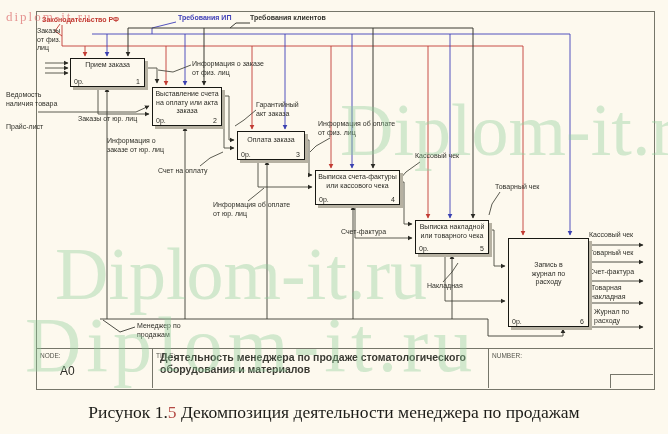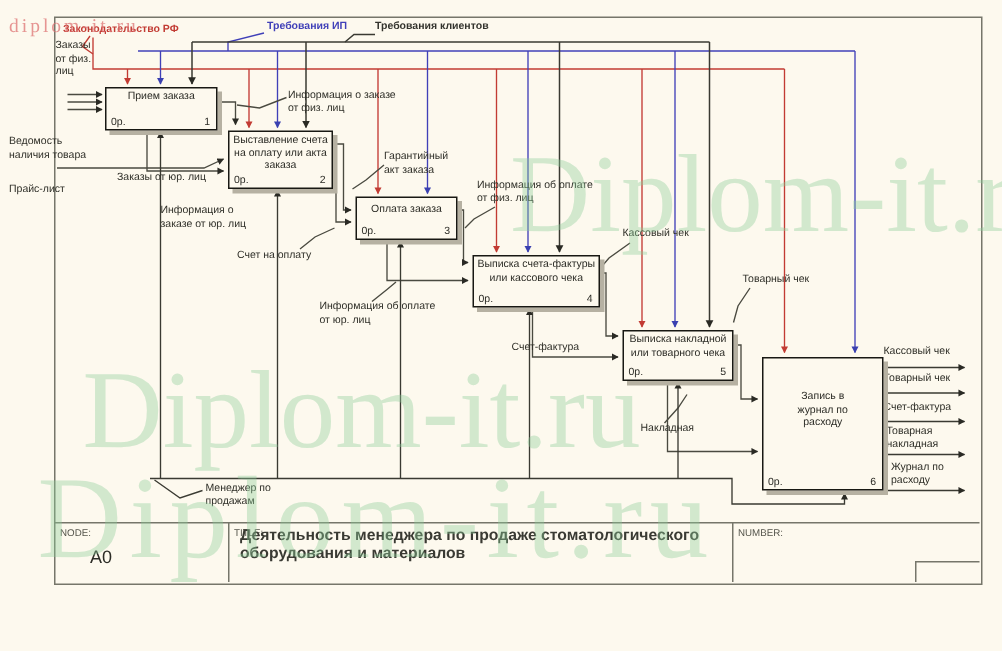--- a/index.html
+++ b/index.html
@@ -189,19 +189,22 @@
   <div class="tb-line" style="left:152px;top:348px;width:1px;height:40px;"></div>
   <div class="tb-line" style="left:488px;top:348px;width:1px;height:40px;"></div>
   <div class="tb-line" style="left:610px;top:374px;width:43px;height:1px;"></div>
   <div class="tb-line" style="left:610px;top:374px;width:1px;height:14px;"></div>
   <div class="tb-label" style="left:40px;top:352px;">NODE:</div>
   <div class="tb-node">A0</div>
   <div class="tb-label" style="left:156px;top:352px;">TITLE:</div>
   <div class="tb-title">Деятельность менеджера по продаже стоматологического оборудования и материалов</div>
   <div class="tb-label" style="left:492px;top:352px;">NUMBER:</div>
 
+  <div class="caption">
+    <span>Рисунок 1.</span><span class="n">5</span><span> Декомпозиция деятельности менеджера по продажам</span>
+  </div>
 
   <div class="wm-small">diplom-it.ru</div>
   <div class="wm" style="left:340px;top:88px;font-size:74px;">Diplom-it.ru</div>
   <div class="wm" style="left:55px;top:232px;font-size:74px;">Diplom-it.ru</div>
   <div class="wm" style="left:25px;top:300px;font-size:78px;letter-spacing:5px;">Diplom-it.ru</div>
 
 </div>
 
 </body></html>

